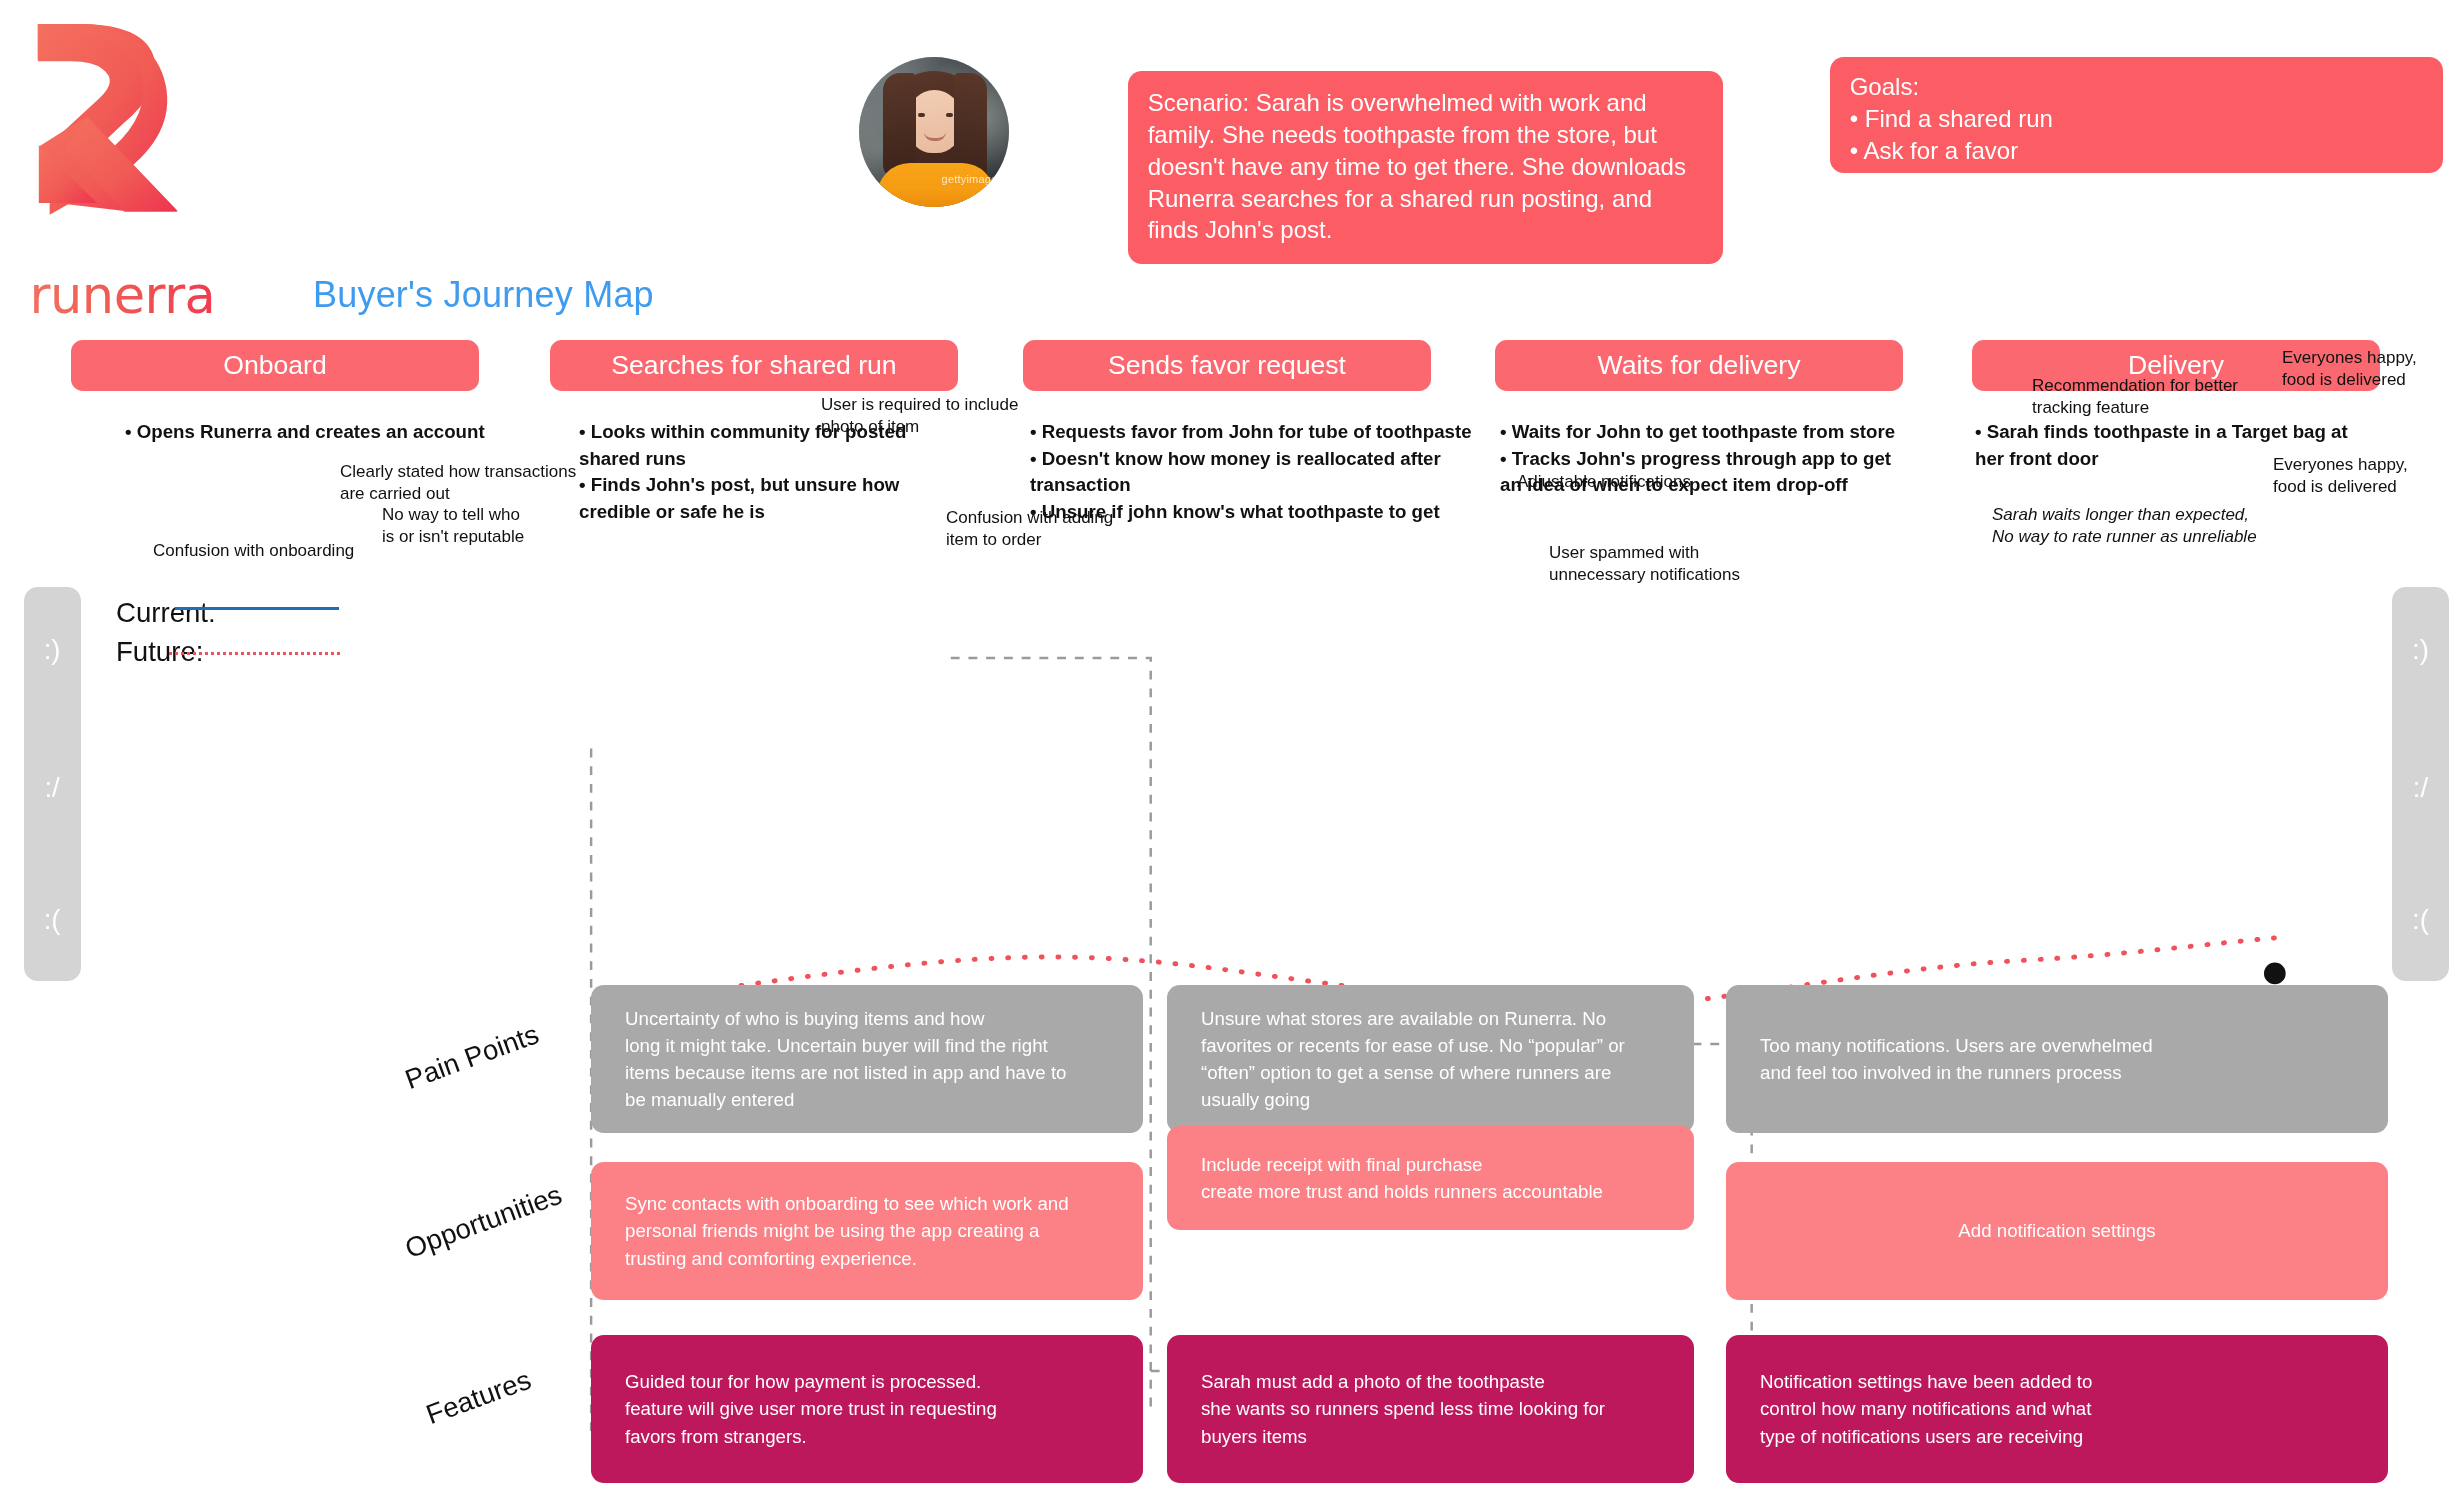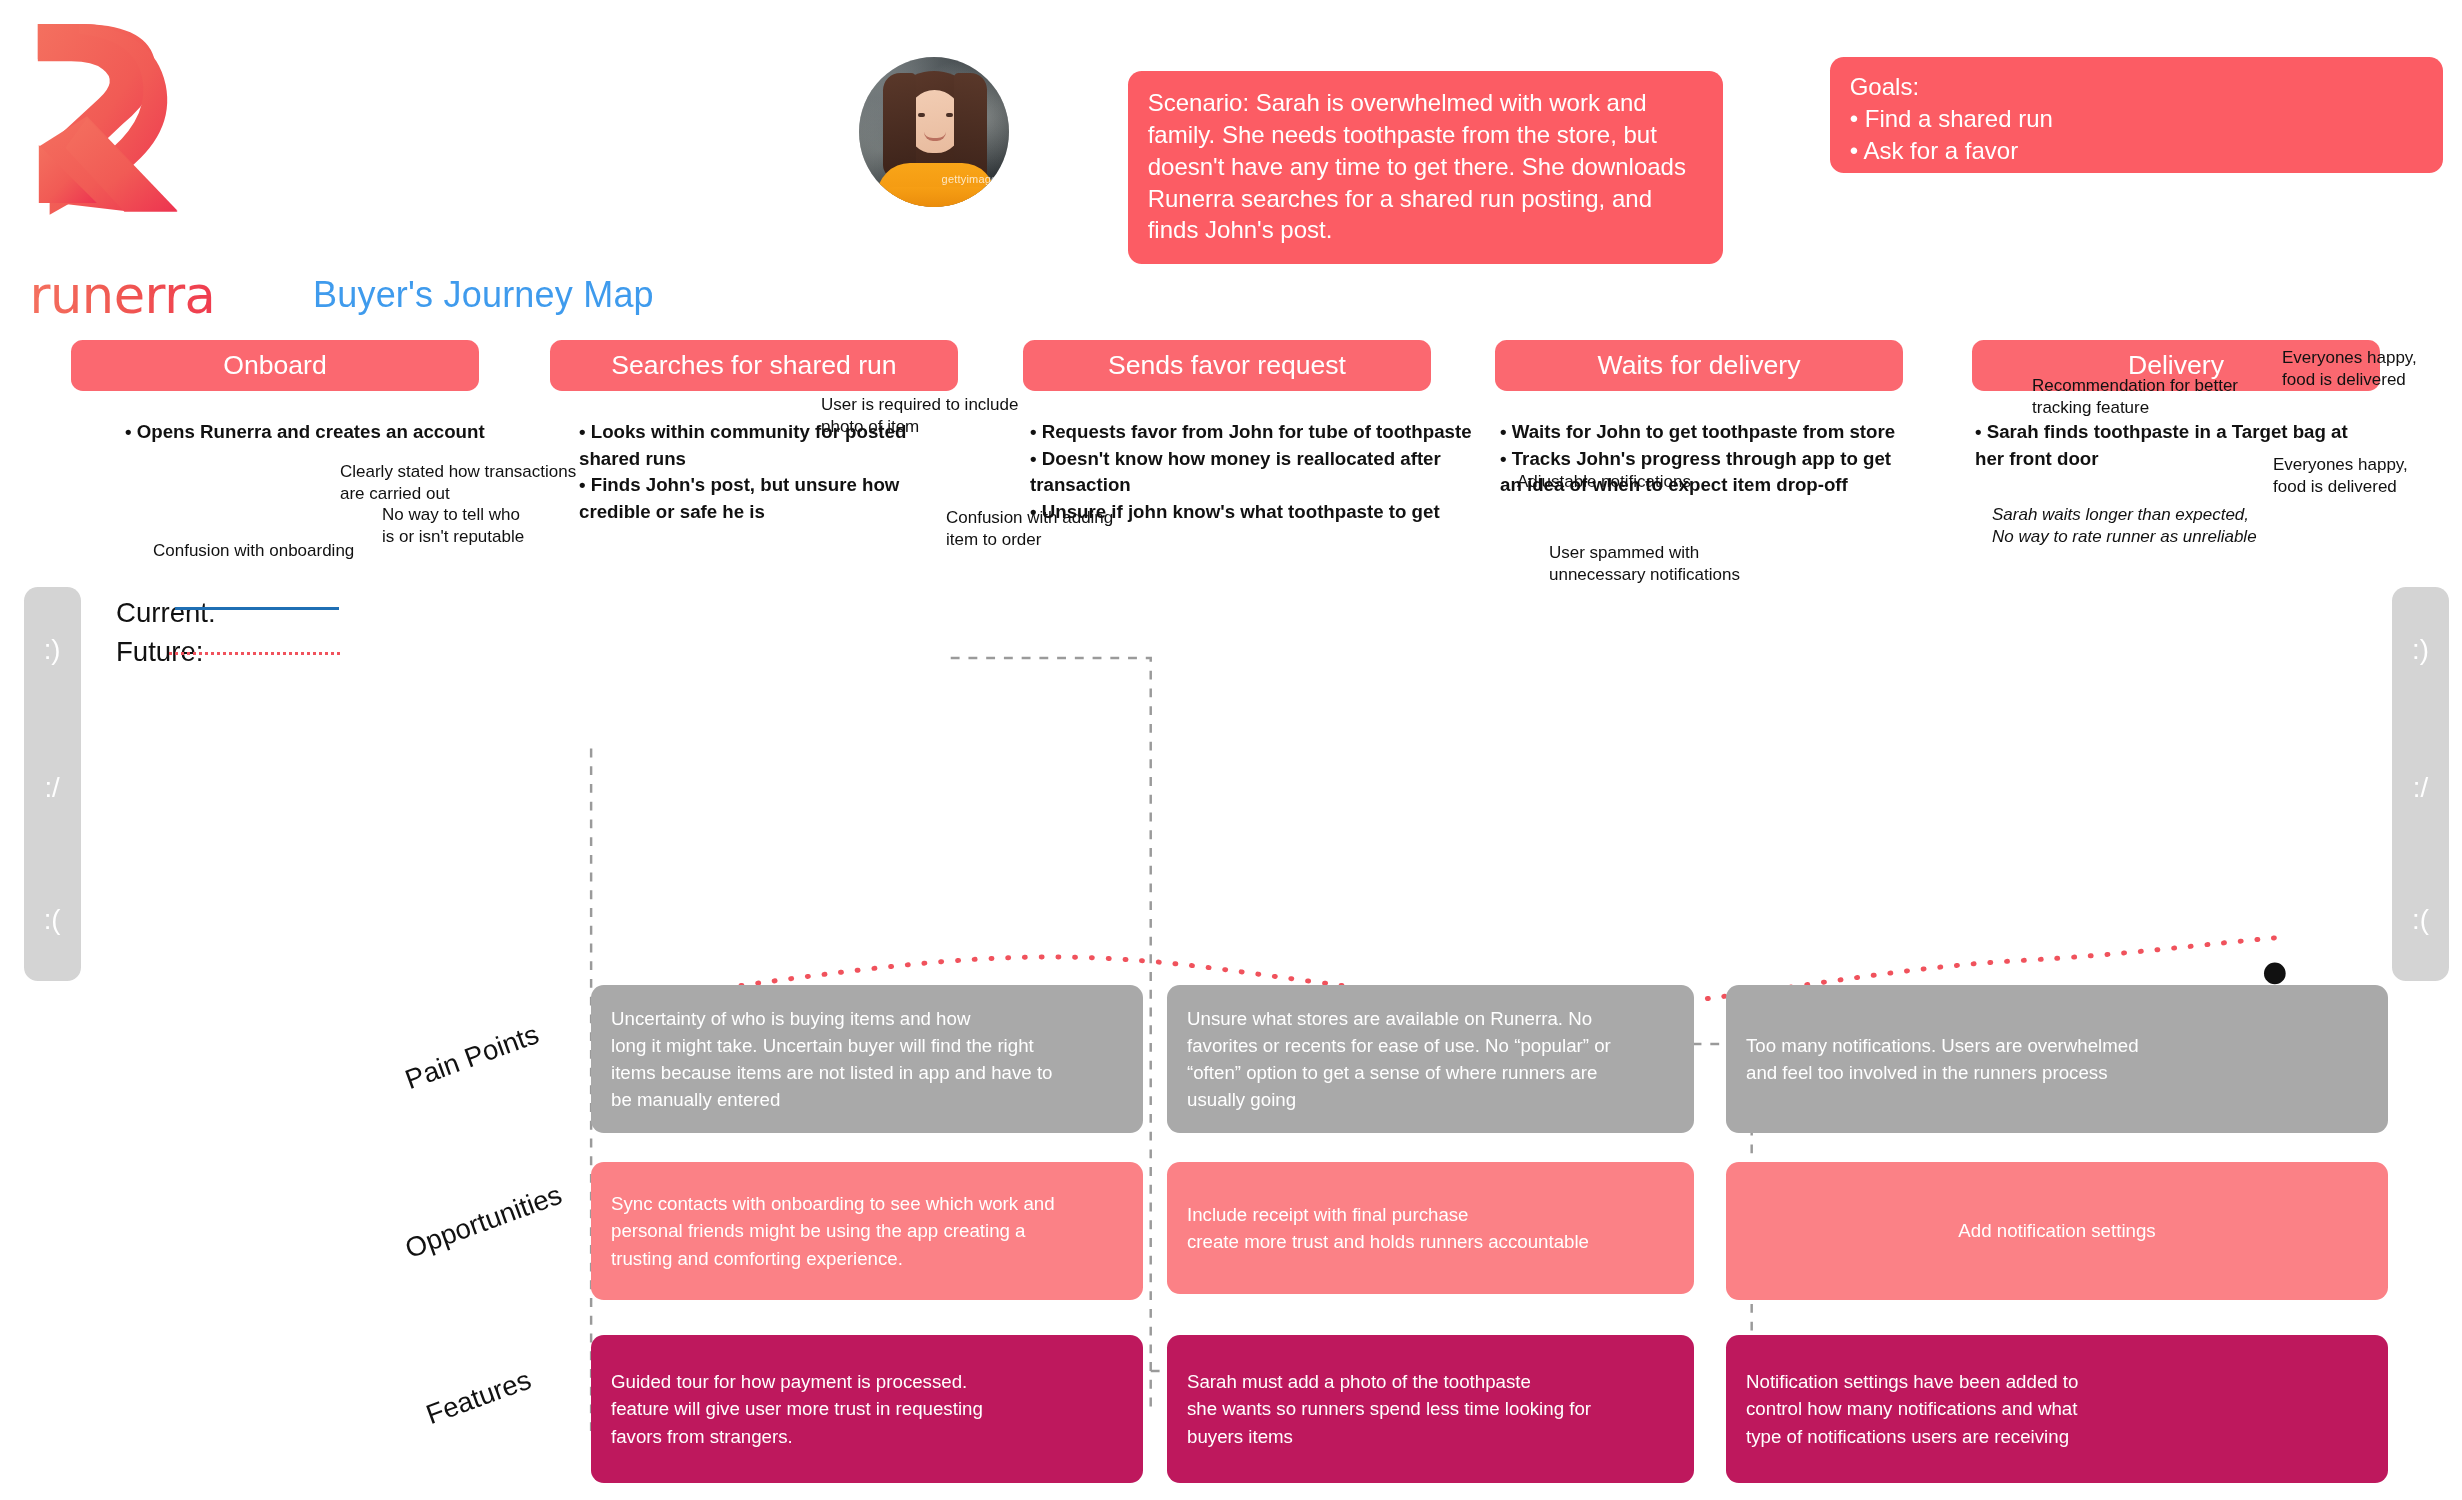--- a/index.html
+++ b/index.html
@@ -148,21 +148,21 @@
   #label-pain-points  { left: 412px; top: 1064px; }
   #label-opportunities{ left: 412px; top: 1233px; }
   #label-features     { left: 433px; top: 1399px; }
 
   
   .content-card {
     position: absolute; border-radius: 12.8px;
     color: #fff; font-size: 18.7px; line-height: 1.45;
     display: flex; align-items: center;
   }
-  .content-card .txt { padding: 0 20px; white-space: pre-line; }
+  .content-card .txt { padding: 0 34px; white-space: pre-line; }
   .card-pain { background: #a9a9a9; }
   .card-opp  { background: #fb8186; }
   .card-feat { background: #be185d; }
   .card-center .txt { width: 100%; text-align: center; padding: 0 19.7px; }
 
   
   #connectors { position: absolute; left:0; top:0; width:2463px; height:1500px; pointer-events:none; }
 </style>
 </head>
 <body>
@@ -368,21 +368,21 @@
   <div class="content-card card-pain" style="left:1726px; top:985px; width:662px; height:148px;">
     <span class="txt">Too many notifications. Users are overwhelmed
 and feel too involved in the runners process</span>
   </div>
 
   <div class="content-card card-opp" style="left:591px;  top:1162px; width:552px; height:138px;">
     <span class="txt">Sync contacts with onboarding to see which work and
 personal friends might be using the app creating a
 trusting and comforting experience.</span>
   </div>
-  <div class="content-card card-opp" style="left:1167px; top:1162px; width:527px; height:132px;">
+  <div class="content-card card-opp" style="left:1167px; top:1126px; width:527px; height:104px;">
     <span class="txt">Include receipt with final purchase
 create more trust and holds runners accountable</span>
   </div>
   <div class="content-card card-opp card-center" style="left:1726px; top:1162px; width:662px; height:138px;">
     <span class="txt">Add notification settings</span>
   </div>
 
   <div class="content-card card-feat" style="left:591px;  top:1335px; width:552px; height:148px;">
     <span class="txt">Guided tour for how payment is processed.
 feature will give user more trust in requesting

